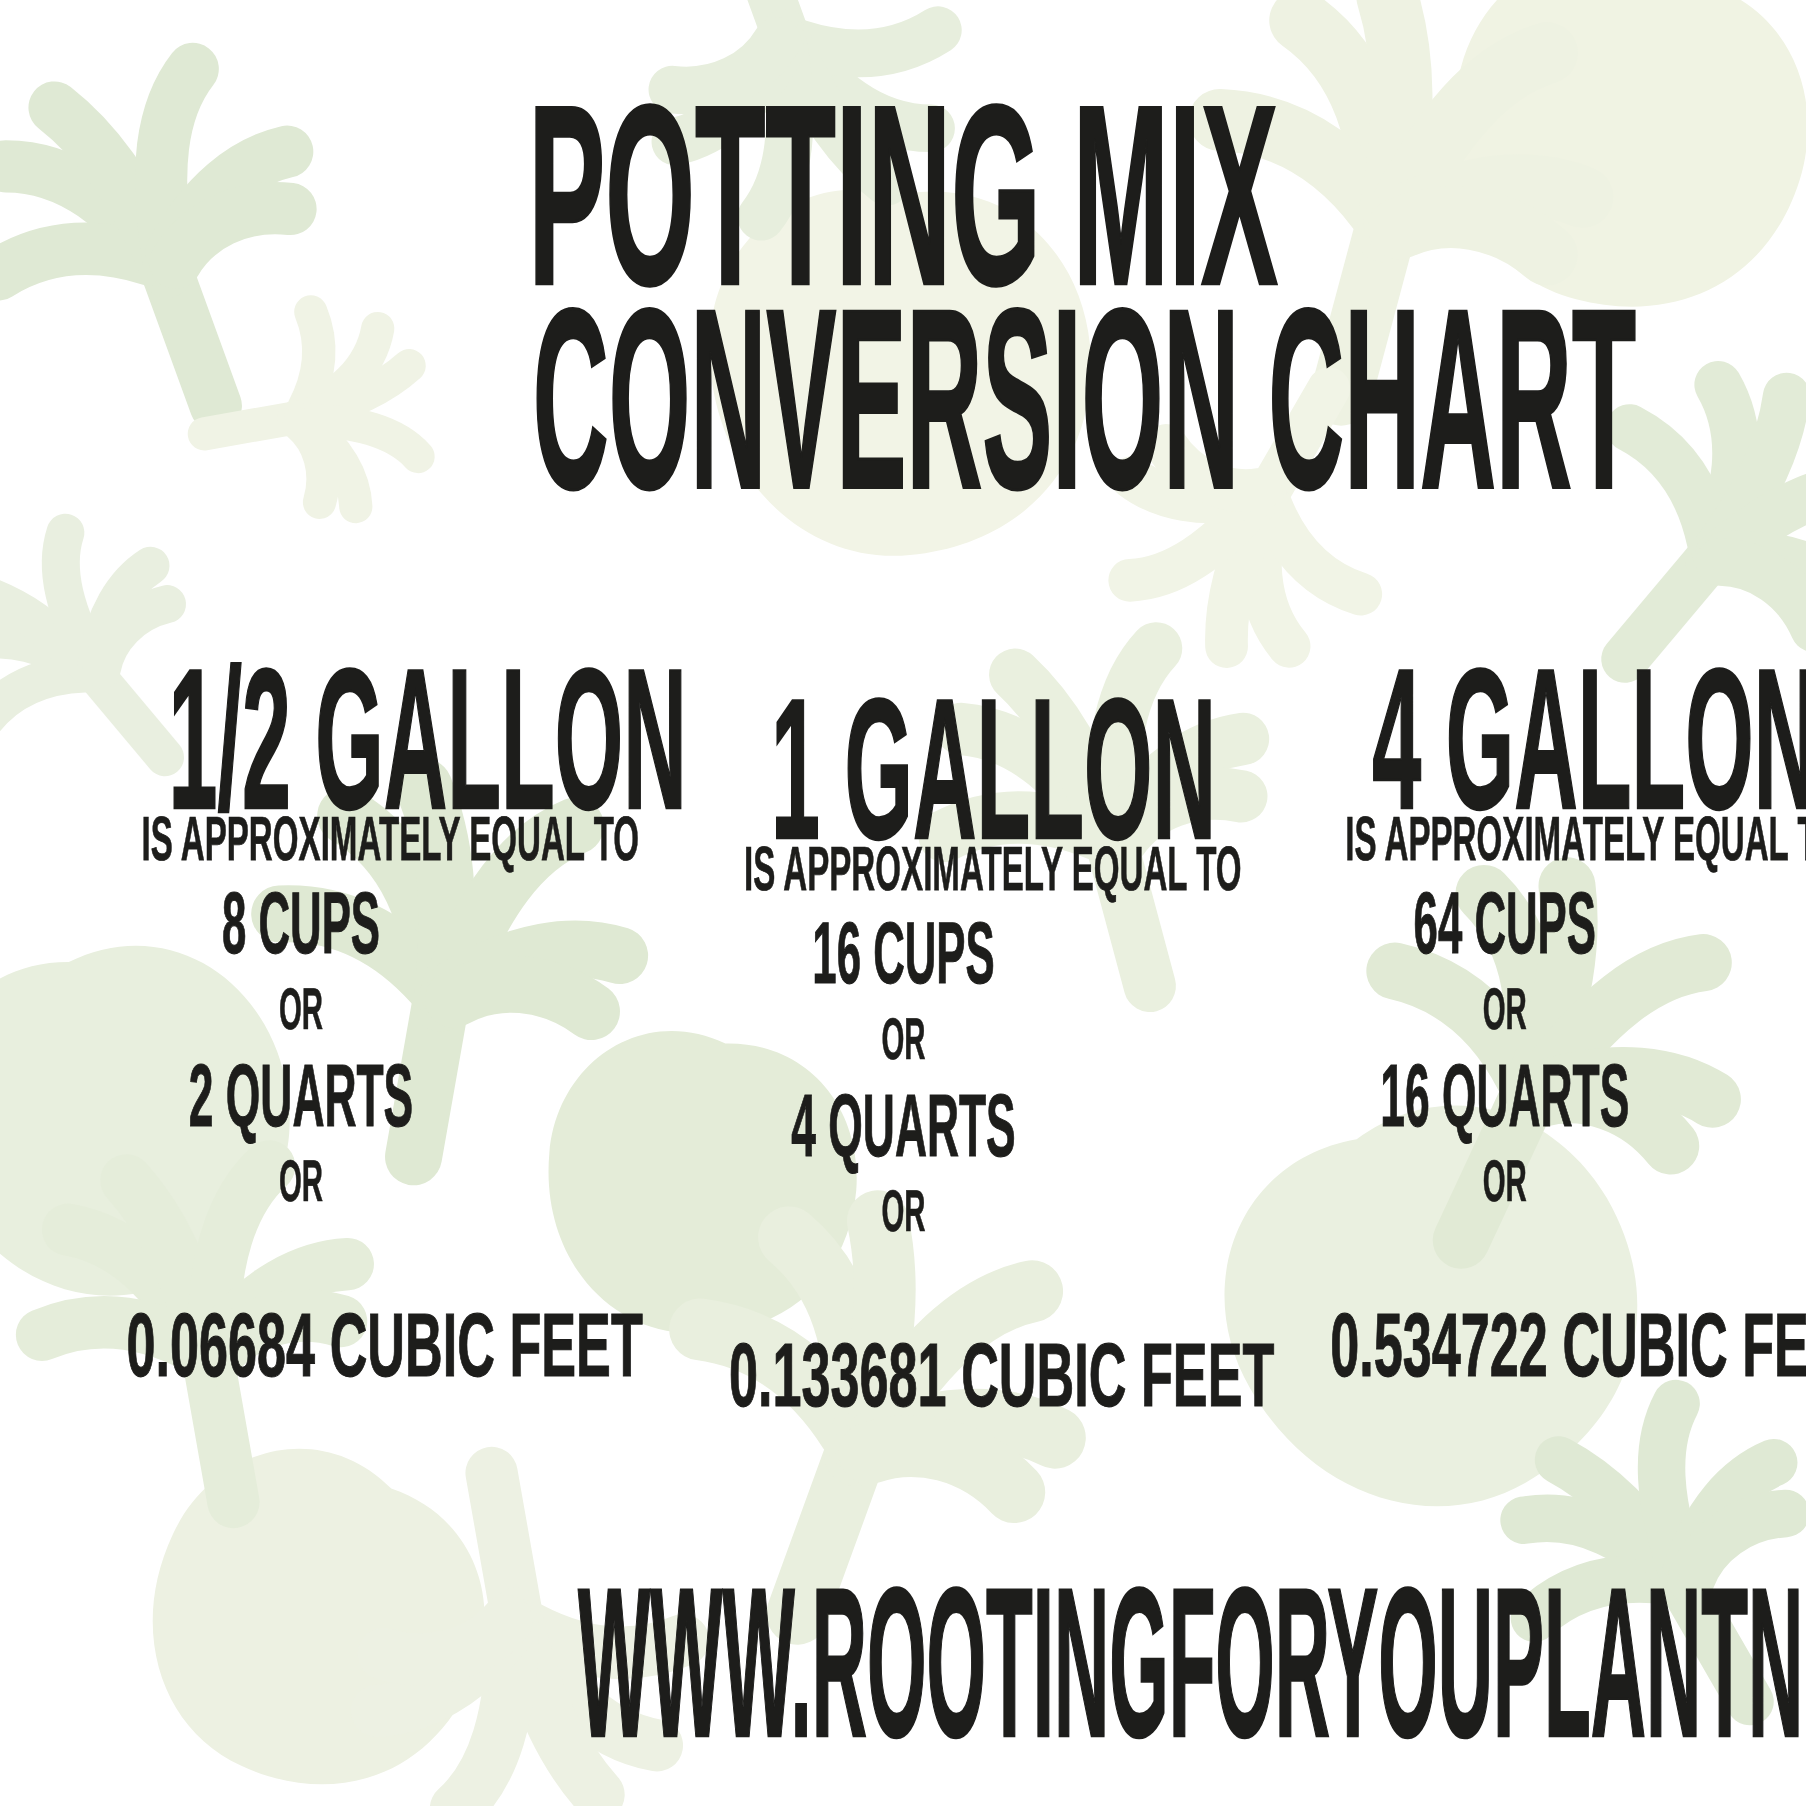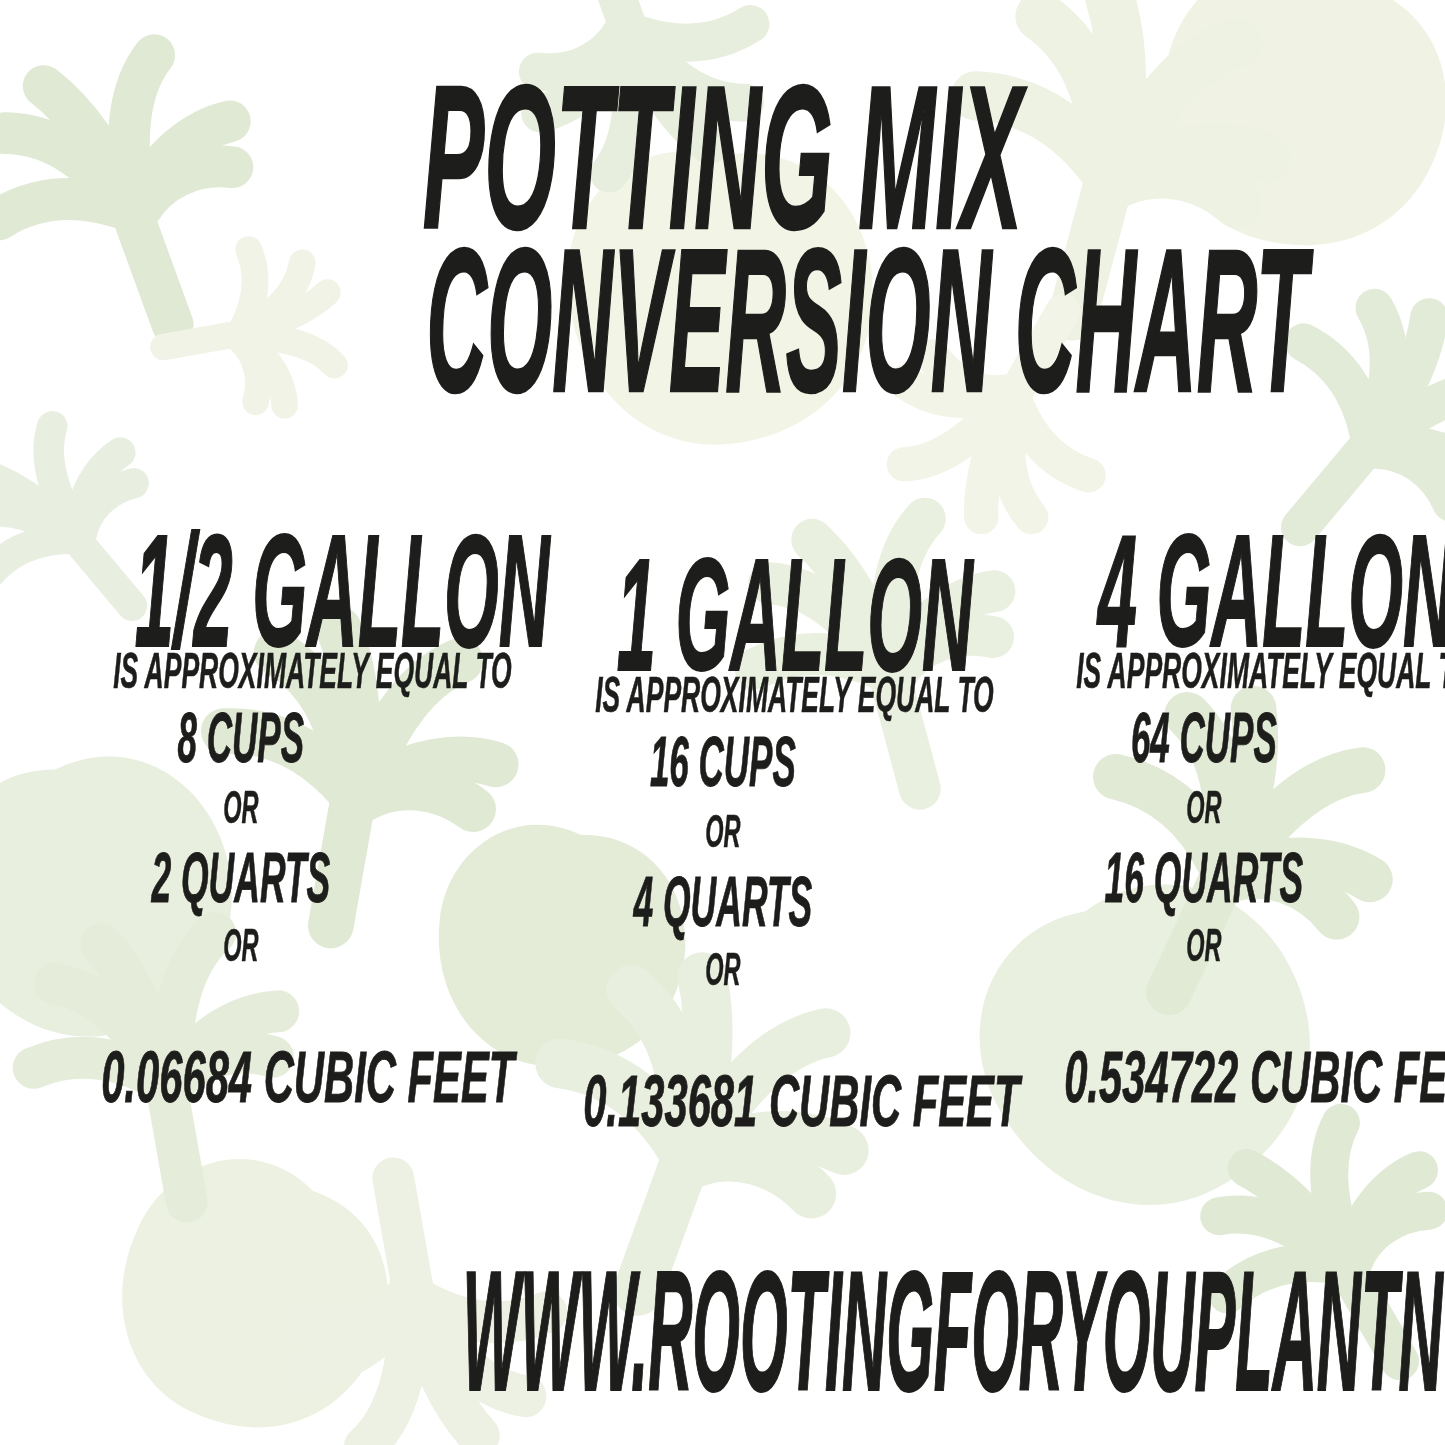--- a/index.html
+++ b/index.html
@@ -3,21 +3,20 @@
 <meta charset="utf-8">
 <style>
   html,body{margin:0;padding:0;background:#ffffff;}
   .poster{
     position:relative;
     width:1445px;height:1445px;
     overflow:hidden;
     background:#ffffff;
     font-family:"Liberation Sans", sans-serif;
     color:#1d1d1b;
-    font-style:italic;
   }
   .bg{position:absolute;inset:0;width:1445px;height:1445px;}
   .line{
     position:absolute;left:0;width:100%;
     text-align:center;
     font-weight:700;
     color:#1d1d1b;
     white-space:nowrap;
     transform:scaleX(var(--sx,0.5));
     transform-origin:50% 50%;

